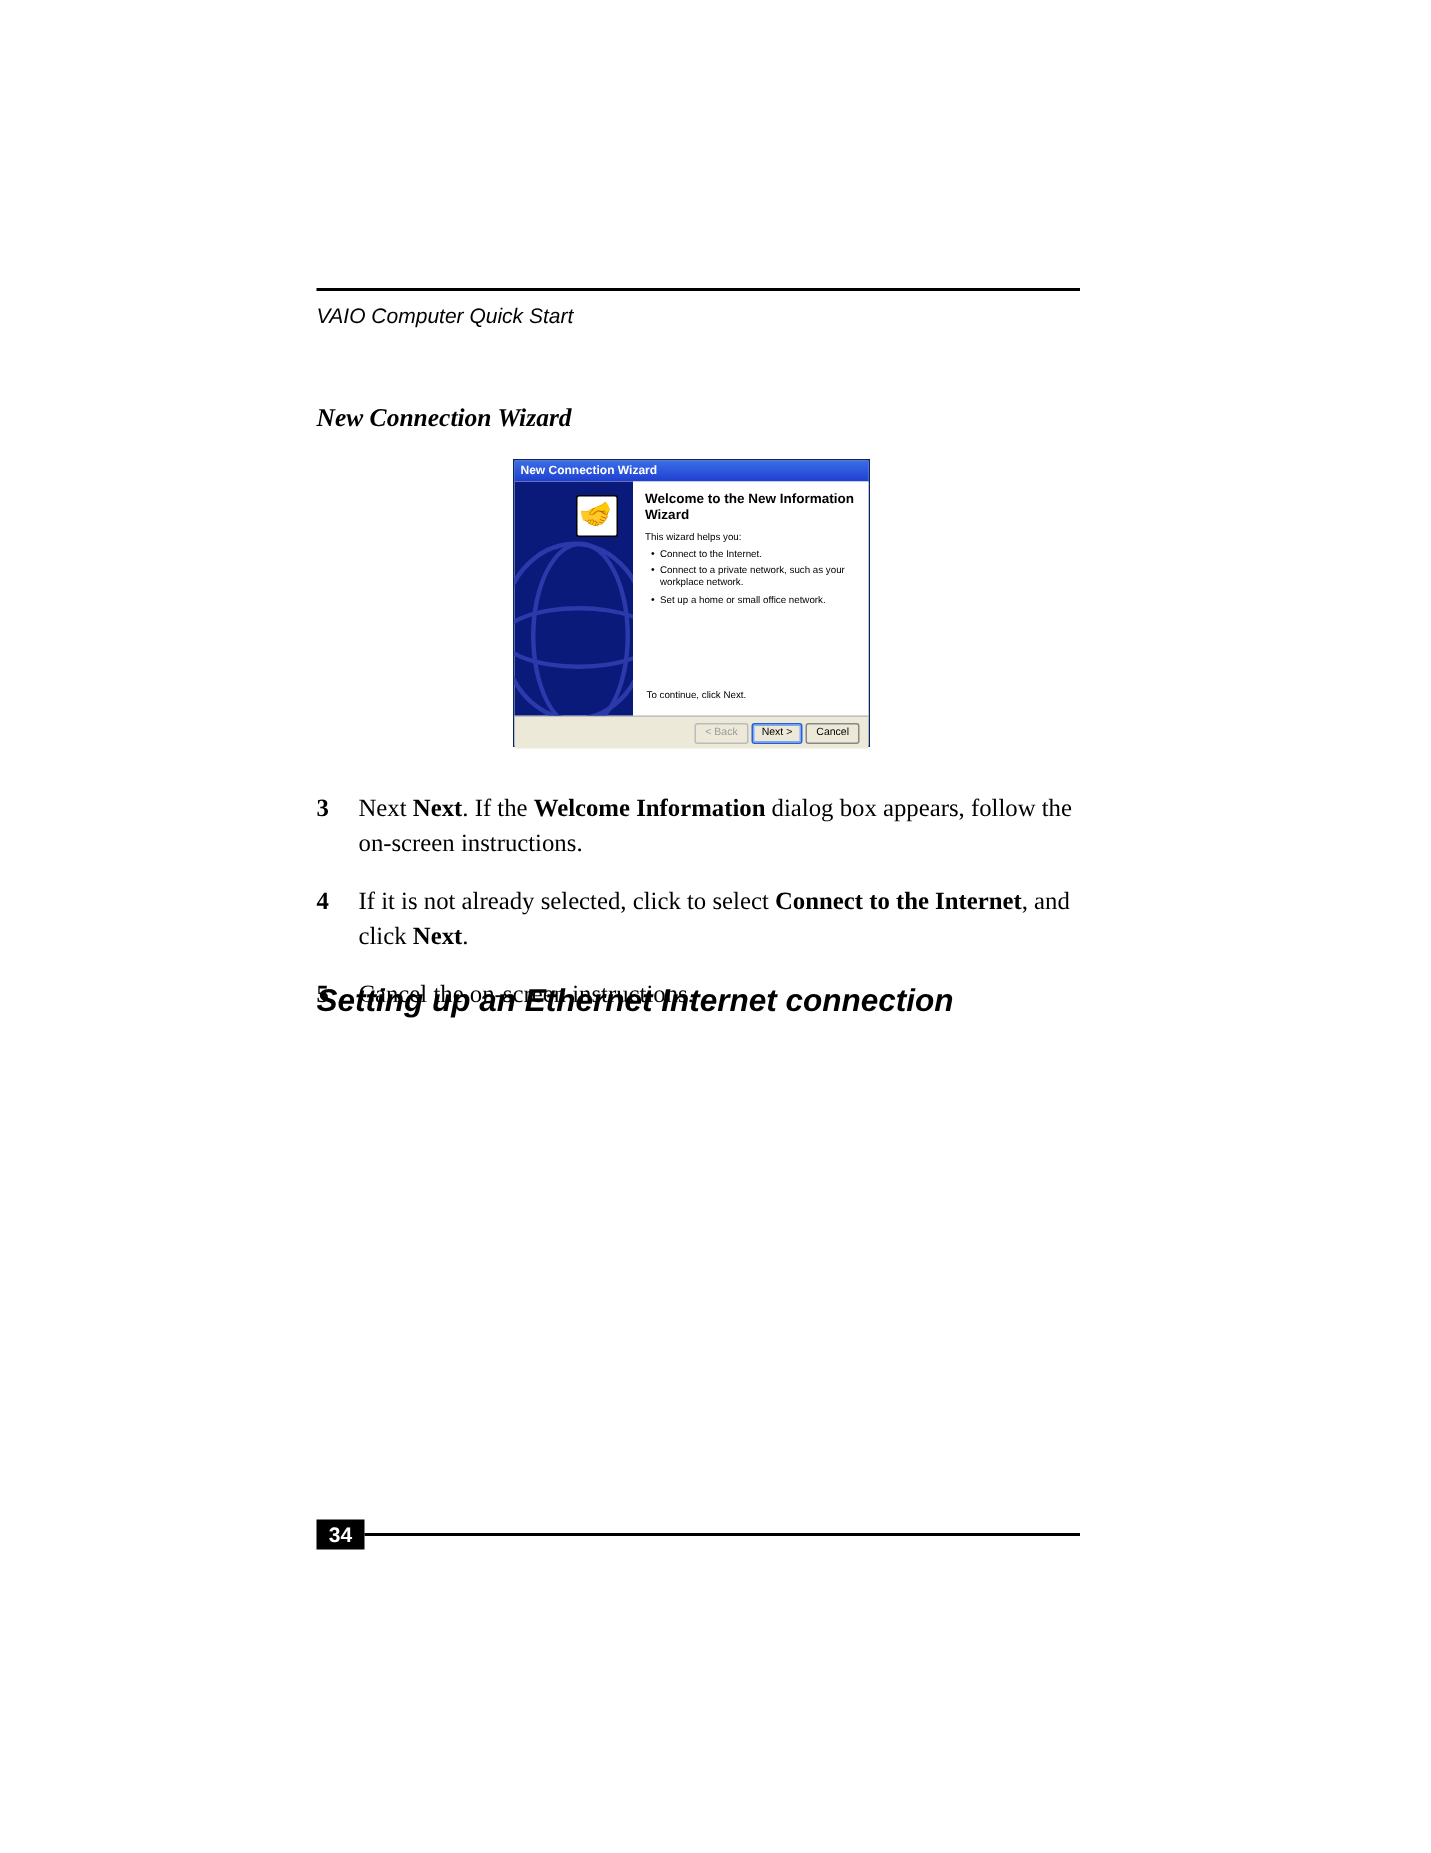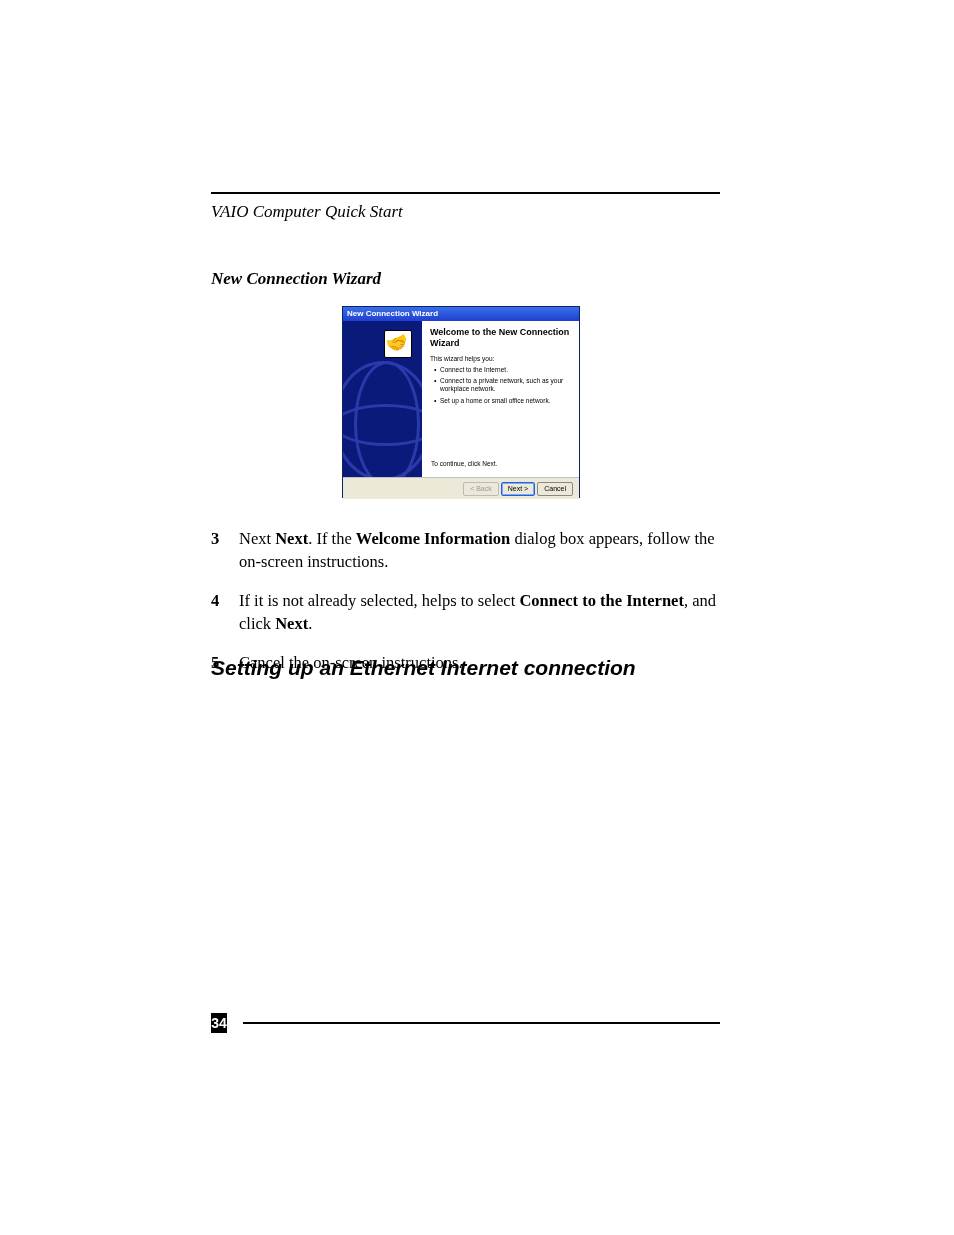--- a/index.html
+++ b/index.html
@@ -1,19 +1,19 @@
 <!DOCTYPE html>
 <html><head>
 <meta charset="utf-8">
 <style>
   * { box-sizing: border-box; margin: 0; padding: 0; }
   html, body { width: 954px; height: 1235px; background: #fff; font-family: "Times New Roman", Times, serif; color: #000; }
   .page { position: relative; width: 954px; height: 1235px; }
   .hr-top { position: absolute; left: 211px; top: 192px; width: 509px; height: 2px; background: #000; }
-  .header-text { position: absolute; left: 211px; top: 202px; font-style: italic; font-size: 17px; font-family: Liberation Serif, serif; }
+  .header-text { position: absolute; left: 211px; top: 202px; font-style: italic; font-size: 14px; font-family: Liberation Sans, sans-serif; }
   .caption { position: absolute; left: 211px; top: 269px; font-style: italic; font-weight: bold; font-size: 17px; }
   .wizard { position: absolute; left: 342px; top: 306px; width: 238px; height: 192px; background: #ece9d8; border: 1px solid #0a246a; font-family: Tahoma, Arial, sans-serif; }
   .wizard-titlebar { height: 14px; background: linear-gradient(#3a6ee8, #1f3fd0); color: #fff; font-size: 8px; font-weight: bold; padding: 1px 4px; line-height: 12px; }
   .wizard-body { display: flex; height: 156px; background: #fff; }
   .wizard-side { width: 79px; height: 156px; background: #0a1a7a; position: relative; overflow: hidden; }
   .wizard-globe { position: absolute; left: -10px; top: 40px; width: 100px; height: 120px; border: 3px solid #2a3aaa; border-radius: 50%; }
   .wizard-globe::before { content:""; position:absolute; left:18px; top:-3px; width:60px; height:120px; border:3px solid #2a3aaa; border-radius:50%; }
   .wizard-globe::after { content:""; position:absolute; left:-3px; top:40px; width:100px; height:36px; border:3px solid #2a3aaa; border-radius:50%; }
   .wizard-icon-box { position: absolute; top: 9px; left: 41px; width: 28px; height: 28px; background:#fff; border:1px solid #000; border-radius:2px; display:flex; align-items:center; justify-content:center; }
   .wizard-icon-inner { font-size:18px; transform: rotate(-20deg); }
@@ -28,21 +28,21 @@
   .wizard-btn { font-size:7px; height:14px; line-height:12px; padding: 0 6px; border:1px solid #888; background:#ece9d8; border-radius:2px; min-width:34px; text-align:center; }
   .wizard-btn.disabled { color:#999; border-color:#bbb; }
   .wizard-btn.primary { border:1px solid #2a5fd0; box-shadow: 0 0 0 1px #7aa7ff inset; }
   .steps { position: absolute; left: 211px; top: 527px; width: 510px; font-size: 16.5px; line-height: 1.4; }
   .step { display: flex; margin-bottom: 16px; }
   .step-num { width: 28px; font-weight: bold; flex-shrink: 0; }
   .step-text { flex: 1; }
   .bold { font-weight: bold; margin-top: 36px; }
   .subheading { position:absolute; left:211px; top:656px; font-family: Arial, Helvetica, sans-serif; font-weight:bold; font-style: italic; font-size: 21px; }
   .bodytext { position:absolute; left:211px; top:686px; width:510px; font-size:16.5px; line-height:1.4; }
-  .pagenum-box { position:absolute; left:211px; top:1013px; width:16px; height:20px; background:#000; color:#fff; text-align:center; font-weight:bold; font-size:14px; line-height:20px; font-family: Arial, sans-serif; }
+  .pagenum-box { position:absolute; left:211px; top:1013px; width:32px; height:20px; background:#000; color:#fff; text-align:center; font-weight:bold; font-size:14px; line-height:20px; font-family: Arial, sans-serif; }
   .hr-bottom { position:absolute; left:243px; top:1022px; width:477px; height:2px; background:#000; }
 </style>
 </head>
 <body>
 
 <div class="page">
   <div class="hr-top"></div>
   <div class="header-text">VAIO Computer Quick Start</div>
 
   <div class="caption">New Connection Wizard</div>
@@ -50,21 +50,21 @@
   <div class="wizard">
     <div class="wizard-titlebar">New Connection Wizard</div>
     <div class="wizard-body">
       <div class="wizard-side">
         <div class="wizard-globe"></div>
         <div class="wizard-icon-box">
             <span class="wizard-icon-inner">🤝</span>
           </div>
       </div>
       <div class="wizard-main">
-        <div class="wizard-welcome">Welcome to the New Connection Wizard</div>
+        <div class="wizard-welcome">Welcome to the New Information Wizard</div>
         <div class="wizard-intro">This wizard helps you:</div>
         <ul class="wizard-bullets">
           <li>Connect to the Internet.</li>
           <li>Connect to a private network, such as your workplace network.</li>
           <li>Set up a home or small office network.</li>
         </ul>
       </div>
     </div>
     <div class="wizard-continue">To continue, click Next.</div>
     <div class="wizard-footer">
@@ -77,21 +77,21 @@
   <div class="steps">
     <div class="step">
       <div class="step-num">3</div>
       <div class="step-text">
         <span>Next </span><span class="bold">Next</span><span>. If the </span><span class="bold">Welcome Information</span><span> dialog box appears, follow the on-screen instructions.</span>
       </div>
     </div>
     <div class="step">
       <div class="step-num">4</div>
       <div class="step-text">
-        <span>If it is not already selected, helps to select </span><span class="bold">Connect to the Internet</span><span>, and click </span><span class="bold">Next</span><span>.</span>
+        <span>If it is not already selected, click to select </span><span class="bold">Connect to the Internet</span><span>, and click </span><span class="bold">Next</span><span>.</span>
       </div>
     </div>
     <div class="step">
       <div class="step-num">5</div>
       <div class="step-text">
         <span>Cancel the on-screen instructions.</span>
       </div>
     </div>
   </div>
 

